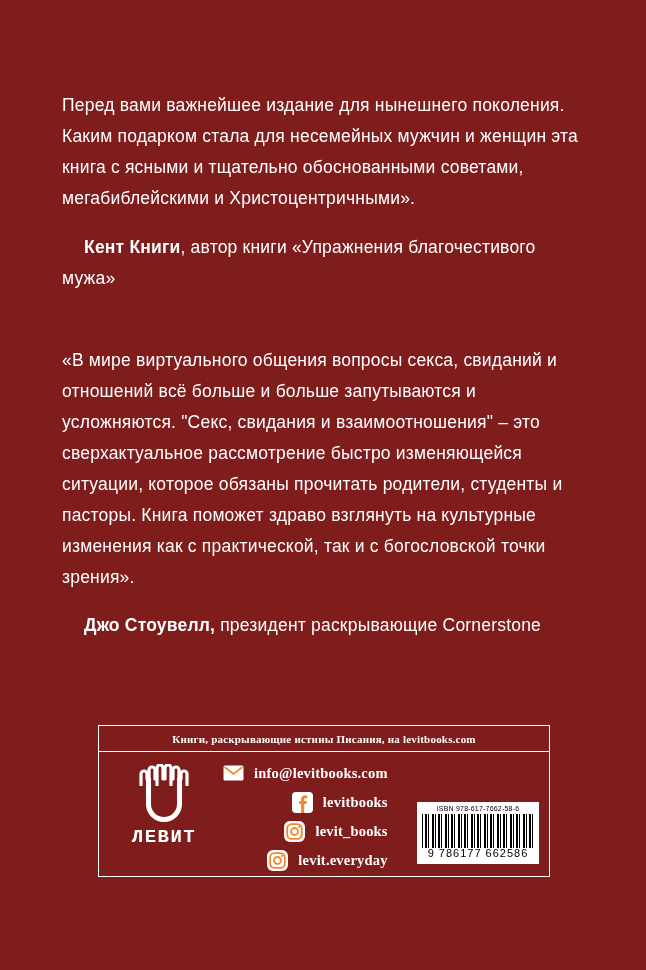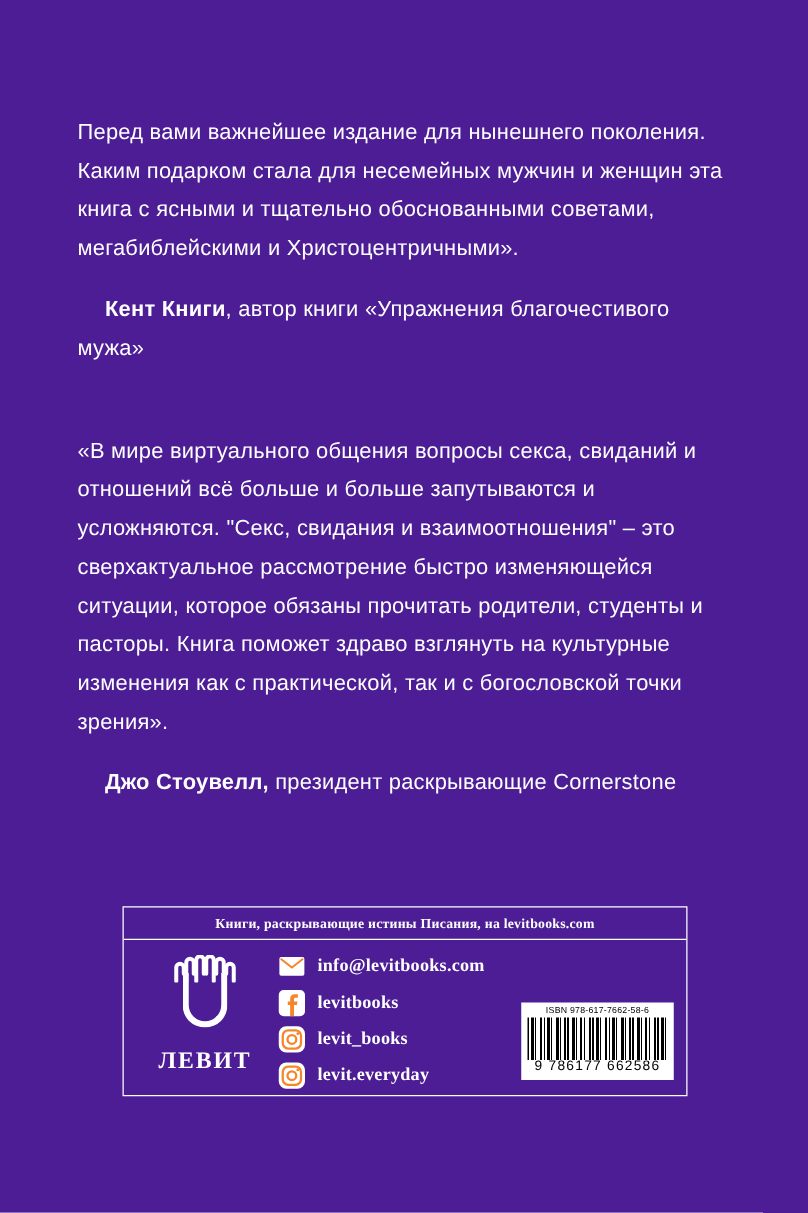--- a/index.html
+++ b/index.html
@@ -12,21 +12,21 @@
     height: 970px;
     font-family: "Liberation Sans", sans-serif;
     overflow: hidden;
   }
   .cover {
     position: absolute;
     left: 0;
     top: 0;
     width: 646px;
     height: 970px;
-    background: #4c1d95;
+    background: #7f1d1d;
     box-sizing: border-box;
   }
   .content {
     position: absolute;
     left: 62px;
     top: 90px;
     width: 520px;
   }
   .quote {
     color: #ffffff;
@@ -105,36 +105,37 @@
     left: 13px;
     top: 14px;
     width: 36px;
     height: 44px;
     border: 5px solid #ffffff;
     border-top: none;
     border-radius: 0 0 18px 18px;
     box-sizing: border-box;
   }
   .logo-text {
-    margin-top: 16px;
-    color: #ffffff;
-    font-family: Liberation Serif, serif;
+    margin-top: 4px;
+    color: #ffffff;
+    font-family: Liberation Mono, monospace;
     font-size: 19px;
     font-weight: bold;
     letter-spacing: 1.5px;
   }
 
   
   .contacts {
     position: absolute;
     left: 124px;
     top: 10px;
     display: flex;
     flex-direction: column;
     gap: 7px;
+    align-items: flex-end;
   }
   .contact-row {
     display: flex;
     align-items: center;
     height: 22px;
   }
   .c-icon {
     width: 21px;
     height: 21px;
     margin-right: 10px;

